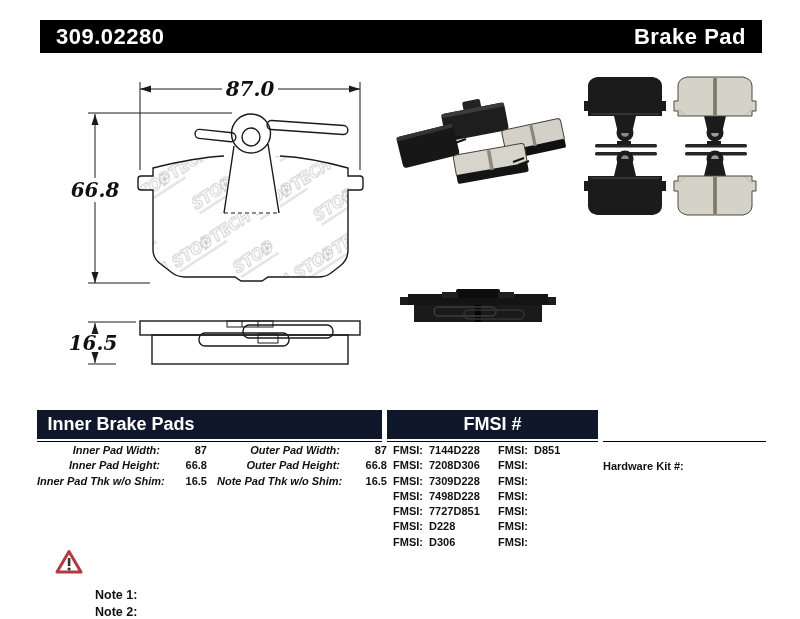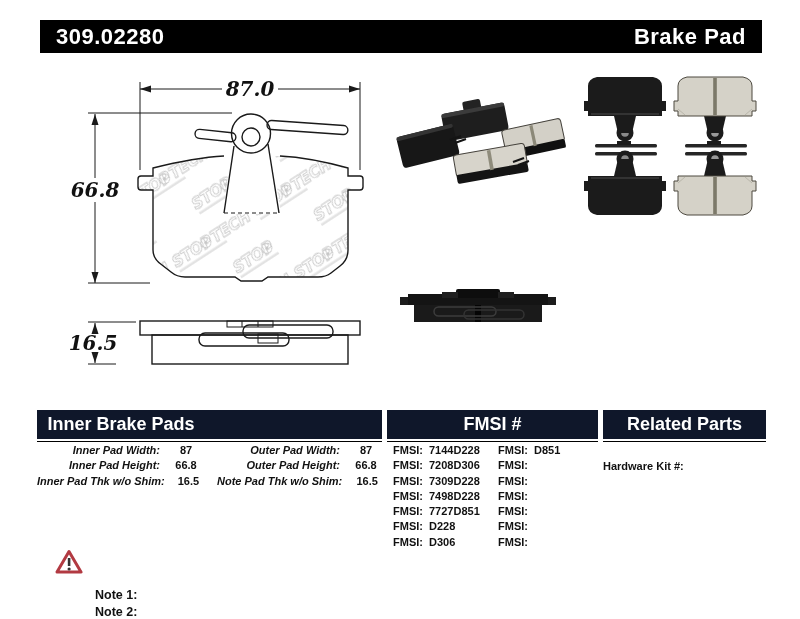--- a/index.html
+++ b/index.html
@@ -14,21 +14,21 @@
   
   .colhead{position:absolute;top:410px;height:29px;background:#0f172a;color:#fff;
            font-weight:bold;font-size:18px;line-height:29px;text-align:center;
            display:flex;}
   .colhead .cell{flex:1;}
   .rule{position:absolute;top:441px;height:1px;background:#000;}
   
   .speccol{position:absolute;top:443px;}
   .spec-row{display:flex;justify-content:flex-end;line-height:15.3px;font-size:11px;font-weight:bold;white-space:nowrap;}
   .spec-row .lbl{text-align:right;font-style:italic;}
-  .spec-row .val{width:42px;margin-left:5px;text-align:center;}
+  .spec-row .val{width:42px;margin-left:5px;text-align:right;}
   .fmsi-row{display:flex;line-height:15.3px;font-size:11px;font-weight:bold;white-space:nowrap;}
   .fmsi-row .flbl{width:36px;}
   .fmsi-row .fval{}
   .rel-row{display:flex;line-height:15.3px;font-size:11px;font-weight:bold;white-space:nowrap;margin-top:16px;}
   .rel-row .fval{margin-left:6px;}
   
   .notes-text{position:absolute;left:95px;top:551px;font-size:12.5px;font-weight:bold;line-height:17px;margin-top:36px;}
   
   .dline{stroke:#1a1a1a;stroke-width:1.4;fill:none;}
   .xline{stroke:#1a1a1a;stroke-width:1;fill:none;}
@@ -191,23 +191,20 @@
     <rect x="36" y="23" width="62" height="9" rx="4.5" fill="none" stroke="#3c3c3c" stroke-width="1.5"></rect>
     <rect x="66" y="26" width="60" height="9" rx="4.5" fill="none" stroke="#333333" stroke-width="1.5"></rect>
   </svg>
 
   <div class="colhead" style="left:37px;width:345px">
     <div class="cell" style="flex:0 0 168px">Inner Brake Pads Specs</div>
   </div>
   <div class="colhead" style="left:387px;width:211px">
     <div class="cell">FMSI #</div>
   </div>
-  <div class="colhead" style="left:603px;width:163px">
-    <div class="cell">Related Parts</div>
-  </div>
   <div class="rule" style="left:37px;width:345px"></div>
   <div class="rule" style="left:387px;width:211px"></div>
   <div class="rule" style="left:603px;width:163px"></div>
 
   <div class="speccol" style="left:37px;width:170px">
     <div class="spec-row">
         <span class="lbl">Inner Pad Width:</span>
         <span class="val">87</span>
       </div>
     <div class="spec-row">

